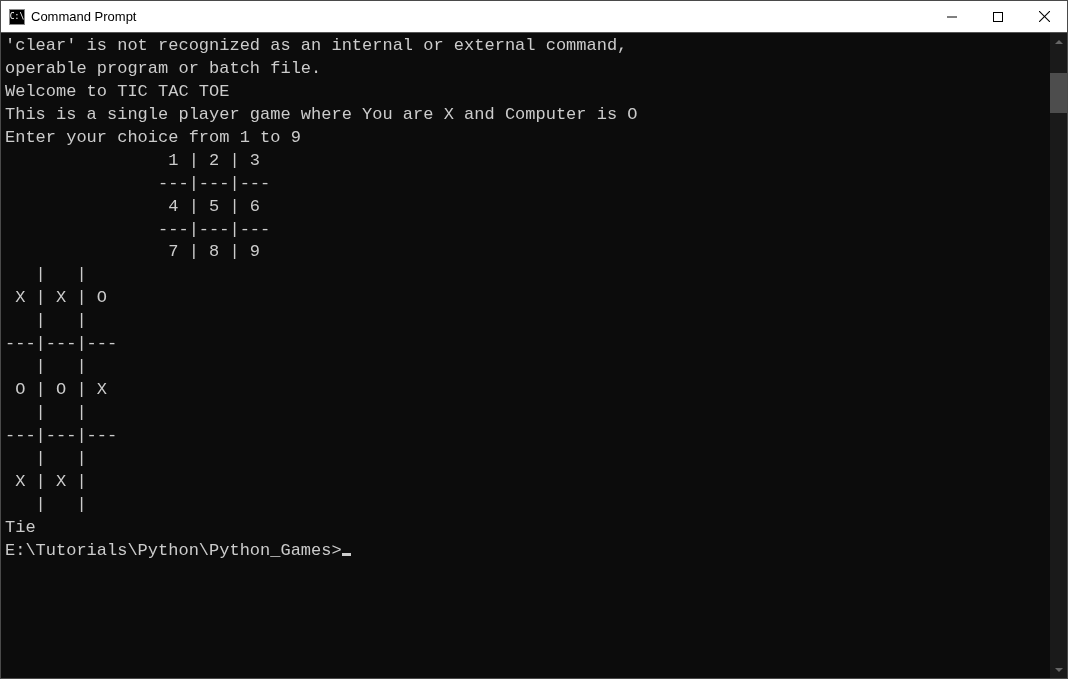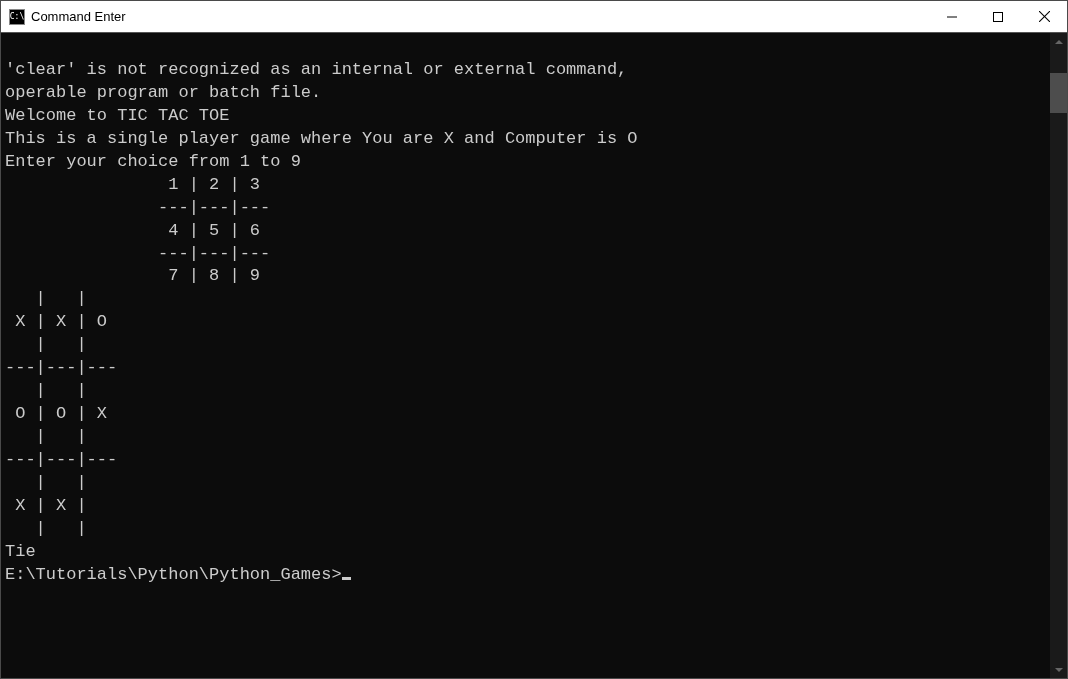--- a/index.html
+++ b/index.html
@@ -66,21 +66,20 @@
     }
     .terminal-content {
       flex: 1;
       padding: 2px 4px;
       font-family: Consolas, "Courier New", monospace;
       font-size: 17px;
       line-height: 1.35;
       color: #cccccc;
       white-space: pre;
       overflow: hidden;
-      margin-top: 24px;
     }
     .scrollbar {
       width: 17px;
       background: #1a1a1a;
       position: relative;
     }
     .scroll-arrow {
       width: 100%;
       height: 17px;
       display: flex;
@@ -111,21 +110,21 @@
       display: block;
     }
   </style>
 </head>
 <body>
 
 <div class="titlebar">
   <div class="titlebar-icon">
     <span>C:\</span>
   </div>
-  <div class="titlebar-title">Command Enter</div>
+  <div class="titlebar-title">Command Prompt</div>
   <div class="titlebar-controls">
     <div class="titlebar-btn">
       <svg width="10" height="10" viewBox="0 0 10 10">
           <line x1="0" y1="5" x2="10" y2="5"></line>
         </svg>
     </div>
     <div class="titlebar-btn">
       <svg width="10" height="10" viewBox="0 0 10 10">
           <rect x="0.5" y="0.5" width="9" height="9"></rect>
         </svg>

